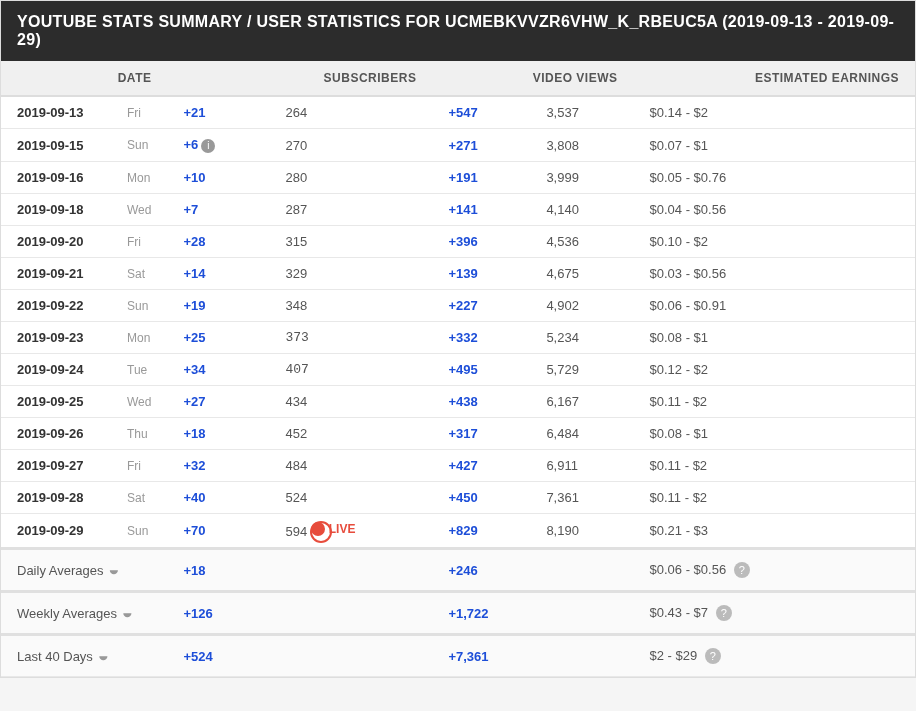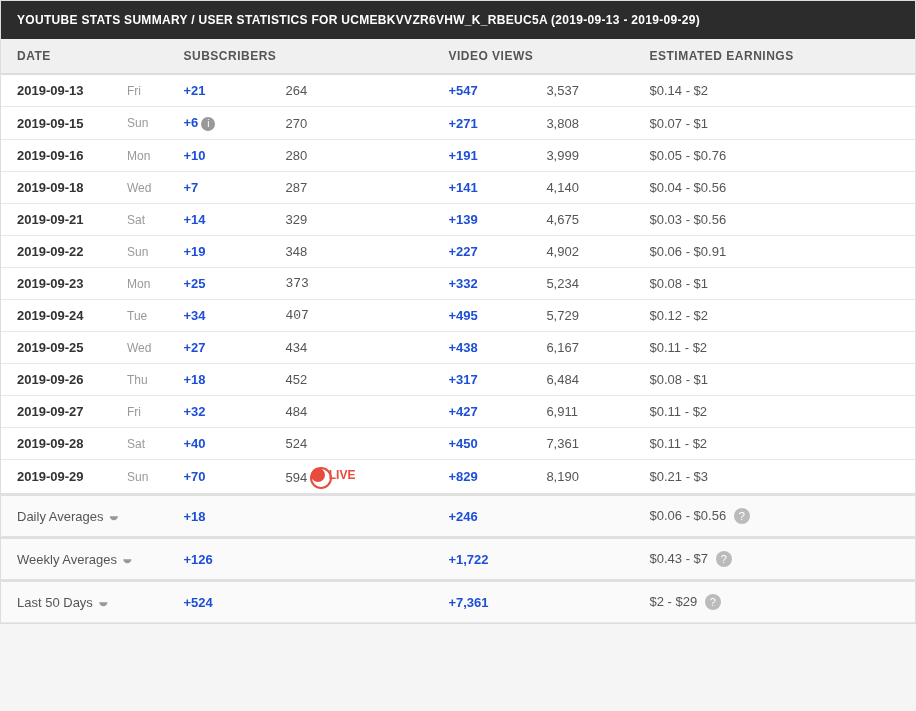--- a/index.html
+++ b/index.html
@@ -11,35 +11,35 @@
     }
     .container {
       width: 916px;
       background: #fff;
       border: 1px solid #ddd;
     }
     .header {
       background: #2c2c2c;
       color: #fff;
       padding: 12px 16px;
-      font-size: 12px;
+      font-size: 16px;
       font-weight: bold;
       letter-spacing: 0.3px;
     }
     table {
       width: 100%;
       border-collapse: collapse;
     }
     thead tr {
       background: #f0f0f0;
       border-bottom: 2px solid #ddd;
     }
     thead th {
       padding: 10px 16px;
-      text-align: left;
+      text-align: right;
       font-weight: bold;
       font-size: 12px;
       color: #555;
       letter-spacing: 0.5px;
     }
     tbody tr {
       border-bottom: 1px solid #e8e8e8;
     }
     tbody td {
       padding: 8px 16px;
@@ -193,20 +193,29 @@
         <tr>
           <td class="date-cell col-date">2019-09-18</td>
           <td class="day-cell col-day">Wed</td>
           <td><span class="positive">+7</span></td>
           <td style="color: rgb(85, 85, 85);">287</td>
           <td><span class="positive">+141</span></td>
           <td style="color: rgb(85, 85, 85);">4,140</td>
           <td class="earnings">$0.04 - $0.56</td>
         </tr>
         <tr>
+          <td class="date-cell col-date">2019-09-20</td>
+          <td class="day-cell col-day">Fri</td>
+          <td><span class="positive">+28</span></td>
+          <td style="color: rgb(85, 85, 85);">315</td>
+          <td><span class="positive">+396</span></td>
+          <td style="color: rgb(85, 85, 85);">4,536</td>
+          <td class="earnings">$0.10 - $2</td>
+        </tr>
+        <tr>
           <td class="date-cell col-date">2019-09-21</td>
           <td class="day-cell col-day">Sat</td>
           <td><span class="positive">+14</span></td>
           <td style="color: rgb(85, 85, 85);">329</td>
           <td><span class="positive">+139</span></td>
           <td style="color: rgb(85, 85, 85);">4,675</td>
           <td class="earnings">$0.03 - $0.56</td>
         </tr>
         <tr>
           <td class="date-cell col-date">2019-09-22</td>
@@ -317,21 +326,21 @@
           <span class="positive">+1,722</span>
         </td>
         <td>
           <span class="earnings">$0.43 - $7</span>
           <span class="question-icon">?</span>
         </td>
       </tr>
       <tr class="averages-row section-divider">
         <td colspan="2">
           <div class="averages-label">
-            <span>Last 50 Days</span>
+            <span>Last 40 Days</span>
             <span class="share-icon">⯋</span>
           </div>
         </td>
         <td colspan="2">
           <span class="positive">+524</span>
         </td>
         <td colspan="2">
           <span class="positive">+7,361</span>
         </td>
         <td>

